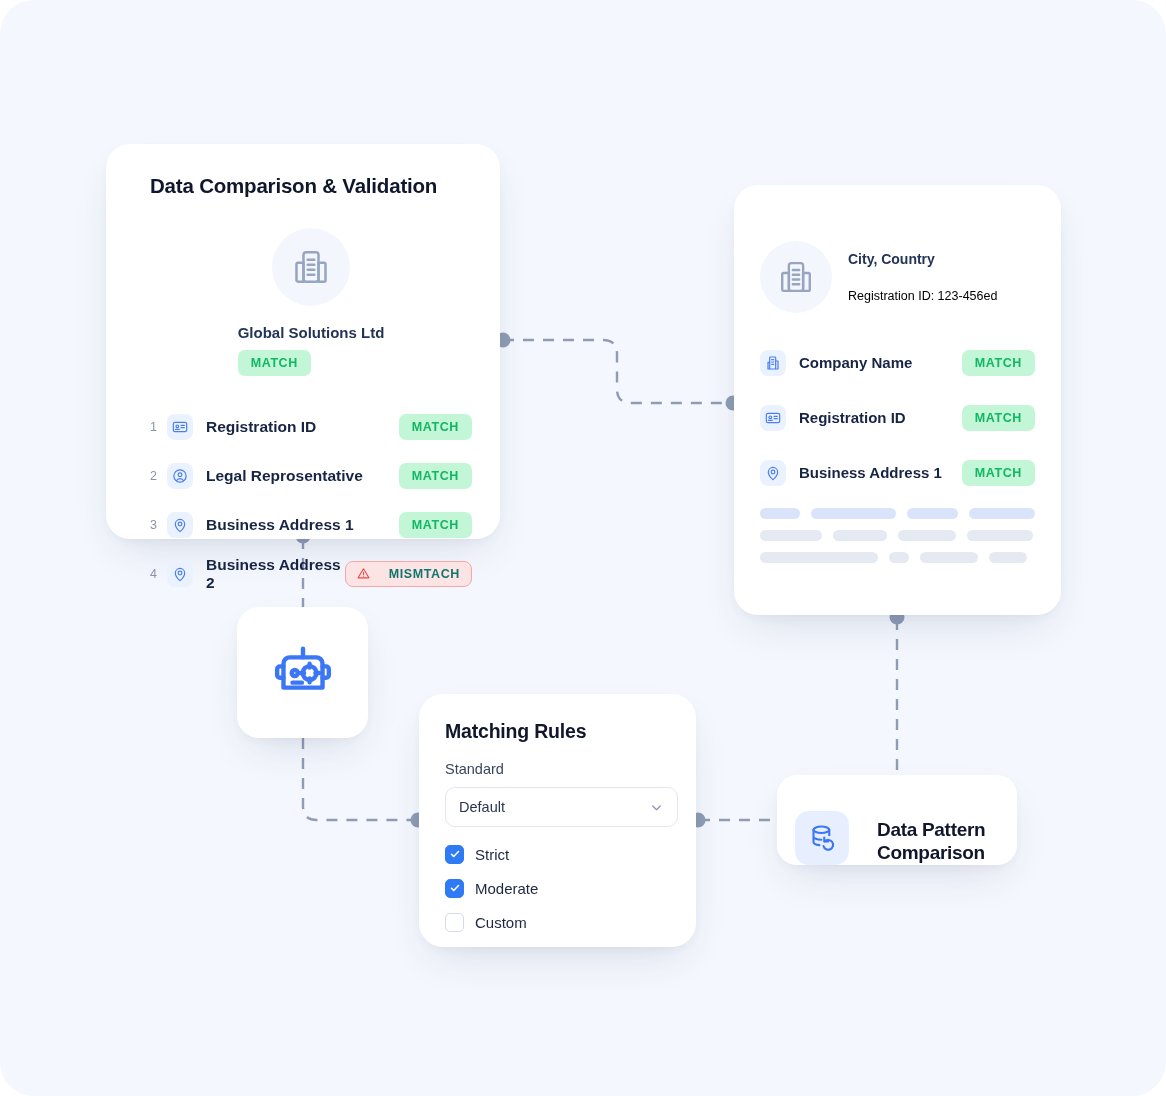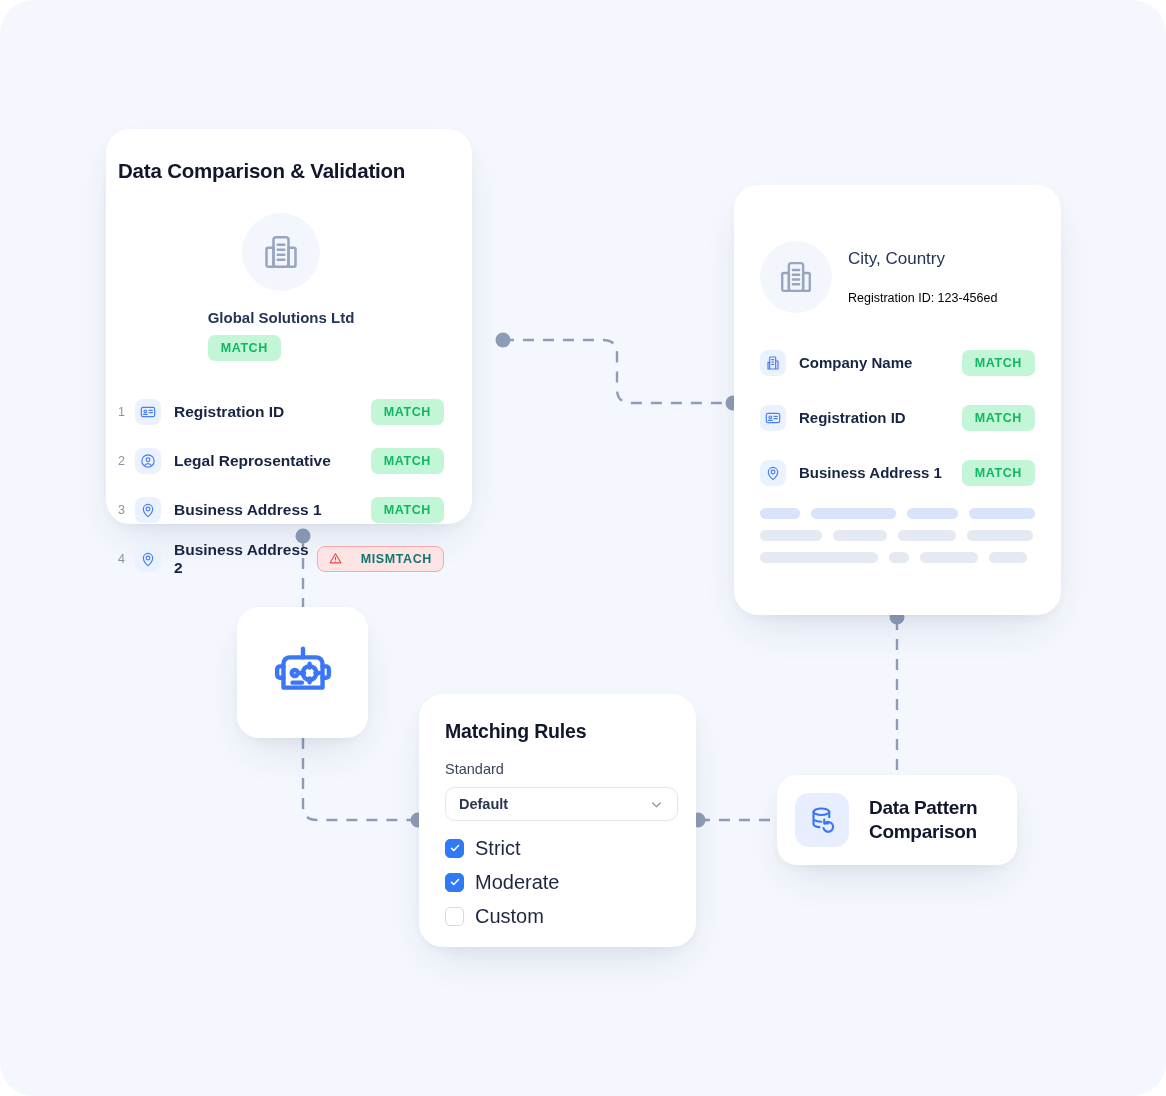--- a/index.html
+++ b/index.html
@@ -37,21 +37,21 @@
   .card {
     position: absolute;
     background: #ffffff;
     border-radius: 24px;
     box-shadow: 0 18px 44px -14px rgba(45,62,105,.16),
                 0 4px 14px -6px rgba(45,62,105,.09);
     z-index: 3;
   }
 
   
-  #card-compare { left: 106px; top: 129px; width: 366px; height: 395px; padding: 30px 28px 0 12px; }
+  #card-compare { left: 106px; top: 144px; width: 394px; height: 395px; padding: 30px 28px 0 44px; }
   .card-title {
     font-size: 20.5px; font-weight: bold; color: #10162b;
     letter-spacing: -.2px;
   }
   .company-head { display: flex; align-items: center; gap: 18px; margin-top: 30px; flex-direction: column; }
   .avatar-circle {
     width: 78px; height: 78px; border-radius: 50%;
     background: #f3f7fd;
     display: flex; align-items: center; justify-content: center;
     flex: 0 0 auto;
@@ -87,66 +87,65 @@
   }
   .row-label { font-size: 15.5px; font-weight: bold; color: #172444; flex: 1 1 auto; }
   .row-right { flex: 0 0 auto; }
 
   
   #card-extract { left: 734px; top: 185px; width: 327px; height: 430px; padding: 30px 26px 0 26px; }
   .ex-title-line { display: flex; align-items: center; gap: 12px; }
   .ex-title { font-size: 19px; font-weight: bold; color: #10162b; letter-spacing: -.2px; }
   .ex-head { display: flex; align-items: center; gap: 16px; margin-top: 26px; }
   .avatar-circle.sm { width: 72px; height: 72px; }
-  .ex-city { font-size: 17px; font-weight: normal; color: #243457; }
+  .ex-city { font-size: 14px; font-weight: bold; color: #243457; }
   .ex-reg { font-size: 12.5px; color: #000000; margin-top: 22px; }
   .ex-rows { margin-top: 22px; }
   .ex-row { display: flex; align-items: center; height: 55px; }
   .ex-row .row-label { font-size: 15px; }
 
   .skeleton { margin-top: 8px; display: flex; flex-direction: column; gap: 11px; }
   .sk-line { display: flex; gap: 11px; }
   .sk { height: 11px; border-radius: 6px; background: #e4e9f2; }
   .sk.blue { background: #d9e4fb; }
 
   
   #card-rules { left: 419px; top: 694px; width: 277px; height: 253px; padding: 26px 18px 0 26px; }
   .rules-title { font-size: 19.5px; font-weight: bold; color: #10162b; letter-spacing: -.2px; }
   .rules-sub { font-size: 14.5px; color: #3a455e; margin-top: 18px; }
   .select-box {
-    margin-top: 10px; height: 34px;
+    margin-top: 10px; height: 40px;
     border: 1.3px solid #e2e7f0; border-radius: 10px;
     background: #fff;
     display: flex; align-items: center; justify-content: space-between;
     padding: 0 13px;
-    font-weight: bold;
   }
   .select-val { font-size: 14.5px; color: #2b3category; color: #2b3550; }
   .chk-row { display: flex; align-items: center; gap: 11px; height: 34px; }
   .chk {
     width: 19px; height: 19px; border-radius: 5px;
     border: 1.6px solid #d3dae6; background: #fff;
     display: flex; align-items: center; justify-content: center;
     flex: 0 0 auto;
   }
   .chk.on { background: #2f7bf6; border-color: #2f7bf6; }
-  .chk-label { font-size: 20px; color: #1d2742; }
+  .chk-label { font-size: 15px; color: #1d2742; }
   .chk-list { margin-top: 10px; }
 
   
   #card-robot {
     left: 237px; top: 607px; width: 131px; height: 131px;
     display: flex; align-items: center; justify-content: center;
     border-radius: 22px;
   }
 
   
   #card-pattern {
     left: 777px; top: 775px; width: 240px; height: 90px;
-    display: flex; align-items: center; gap: 20px;
+    display: flex; align-items: flex-end; gap: 28px;
     padding: 0 18px; border-radius: 20px;
   }
   .pat-ico {
     width: 54px; height: 54px; border-radius: 14px;
     background: #e7efff;
     display: flex; align-items: center; justify-content: center;
     flex: 0 0 auto;
   }
   .pat-label {
     font-size: 19px; font-weight: bold; color: #10162b;

